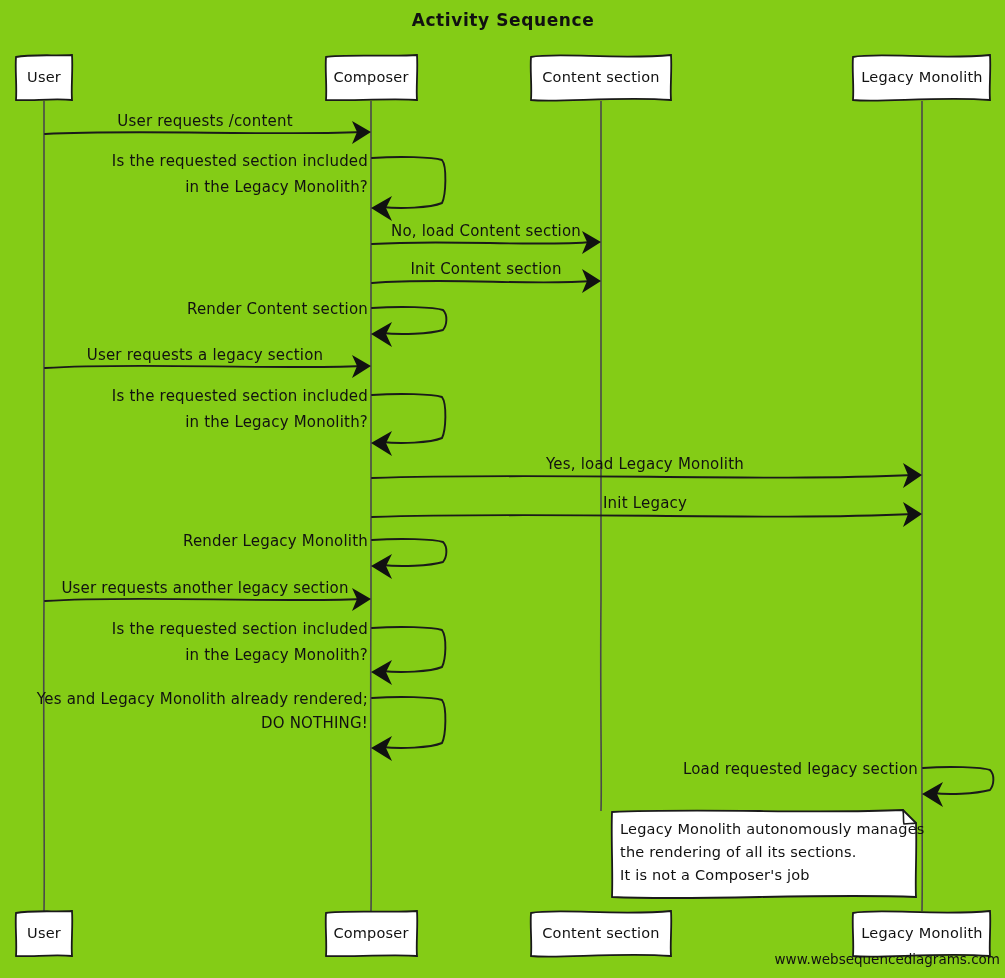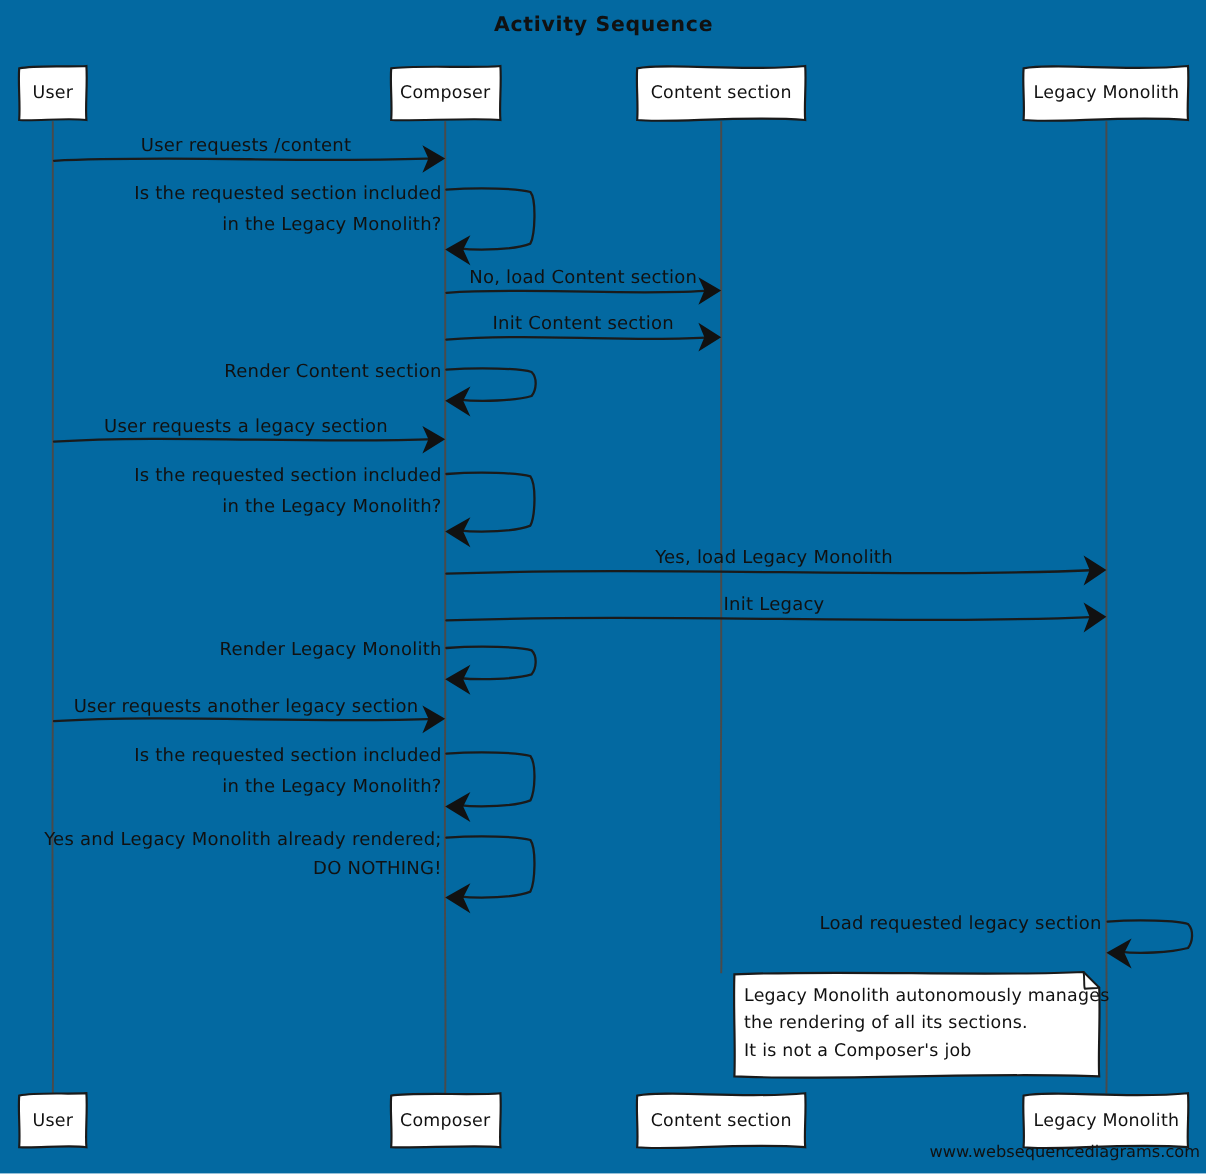--- a/index.html
+++ b/index.html
@@ -7,21 +7,21 @@
     padding: 0;
     background: #ffffff;
   }
   body {
     font-family: "DejaVu Sans", sans-serif;
   }
   #diagram-root {
     position: relative;
     width: 1005px;
     height: 978px;
-    background: #0369a1;
+    background: #84cc16;
     overflow: hidden;
   }
   #diagram-svg {
     position: absolute;
     top: 0;
     left: 0;
     width: 1005px;
     height: 978px;
   }
   .sketch-line {

